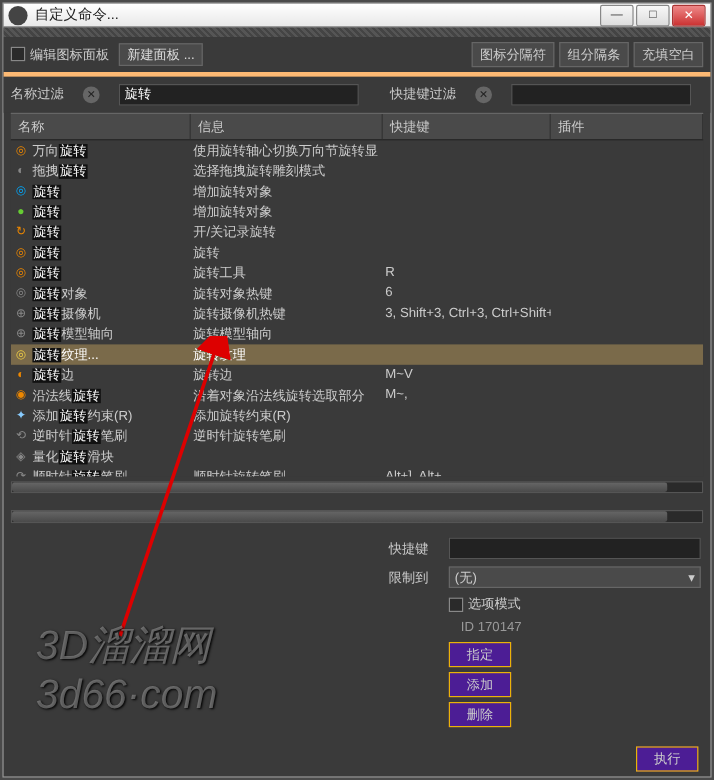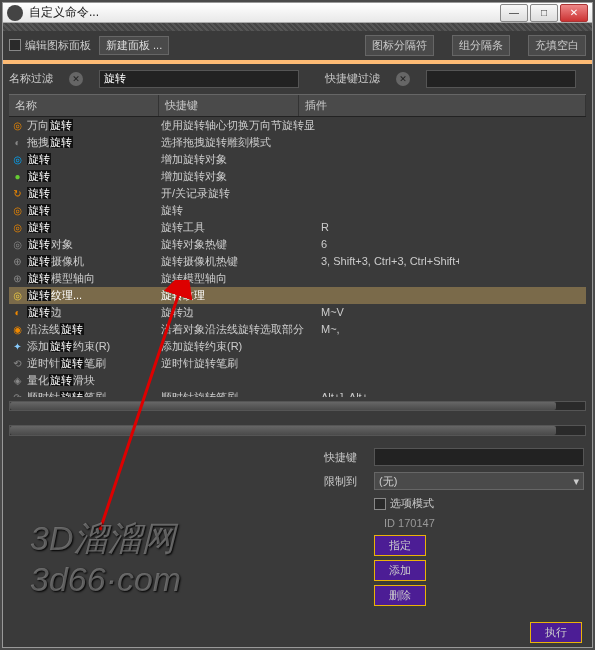--- a/index.html
+++ b/index.html
@@ -9,21 +9,21 @@
 .titlebar-icon { width: 16px; height: 16px; background: #444; border-radius: 50%; margin-right: 6px; }
 .titlebar-title { font-size: 12px; color: #222; flex: 1; }
 .win-btns { display: flex; gap: 2px; }
 .win-btn { width: 28px; height: 18px; border: 1px solid #888; background: linear-gradient(#f8f8f8,#ddd); border-radius: 2px; display: flex; align-items: center; justify-content: center; font-size: 10px; color: #333; cursor: pointer; }
 .win-btn.close { background: linear-gradient(#e88,#c33); border-color: #a33; color: #fff; }
 .grip { height: 10px; background: repeating-linear-gradient(45deg,#555,#555 2px,#444 2px,#444 4px); }
 .toolbar { display: flex; align-items: center; padding: 4px 6px; background: #3a3a3a; border-bottom: 4px solid #fdba74; }
 .checkbox { width: 12px; height: 12px; border: 1px solid #888; background: #2a2a2a; margin-right: 4px; display: inline-block; }
 .toolbar-label { font-size: 11px; color: #ccc; margin-right: 8px; }
 .toolbar-btn { font-size: 11px; color: #ddd; background: #4a4a4a; border: 1px solid #666; padding: 1px 6px; cursor: pointer; }
-.toolbar-right { margin-left: auto; display: flex; gap: 18px; }
+.toolbar-right { margin-left: auto; display: flex; gap: 4px; }
 .toolbar-right .tb { font-size: 11px; color: #ccc; background: #4a4a4a; border: 1px solid #666; padding: 2px 6px; cursor: pointer; }
 .filters { display: flex; align-items: center; padding: 6px; gap: 16px; background: #3a3a3a; }
 .filter-label { font-size: 11px; color: #ccc; }
 .filter-input { background: #222; border: 1px solid #555; color: #fff; font-size: 11px; padding: 2px 4px; height: 18px; }
 .clear-btn { width: 14px; height: 14px; border-radius: 50%; background: #666; color: #222; font-size: 9px; display: flex; align-items: center; justify-content: center; cursor: pointer; }
 .table { flex: 0 0 auto; background: #3a3a3a; margin: 0 6px; }
 .thead { display: flex; background: #4a4a4a; border-top: 1px solid #666; border-bottom: 1px solid #222; }
 .th { font-size: 11px; color: #ccc; padding: 3px 6px; border-right: 1px solid #333; }
 .th.c1 { width: 150px; } .th.c2 { width: 160px; } .th.c3 { width: 140px; } .th.c4 { flex: 1; }
 .tbody { max-height: 280px; overflow: hidden; }
@@ -81,20 +81,21 @@
     <span class="clear-btn">✕</span>
     <input class="filter-input" style="width: 200px;" value="旋转">
     <span class="filter-label" style="margin-left:10px">快捷键过滤</span>
     <span class="clear-btn">✕</span>
     <input class="filter-input" style="width: 150px;" value="">
   </div>
 
   <div class="table">
     <div class="thead">
       <div class="th c1">名称</div>
+      <div class="th c2">信息</div>
       <div class="th c3">快捷键</div>
       <div class="th c4">插件</div>
     </div>
     <div class="tbody" id="tbody">
         <div class="tr">
           <div class="td c1">
             <span class="row-icon" style="color:#e80">◎</span>
             <span><span>万向</span><span class="row-text hl">旋转</span><span></span></span>
           </div>
           <div class="td c2">使用旋转轴心切换万向节旋转显</div>

